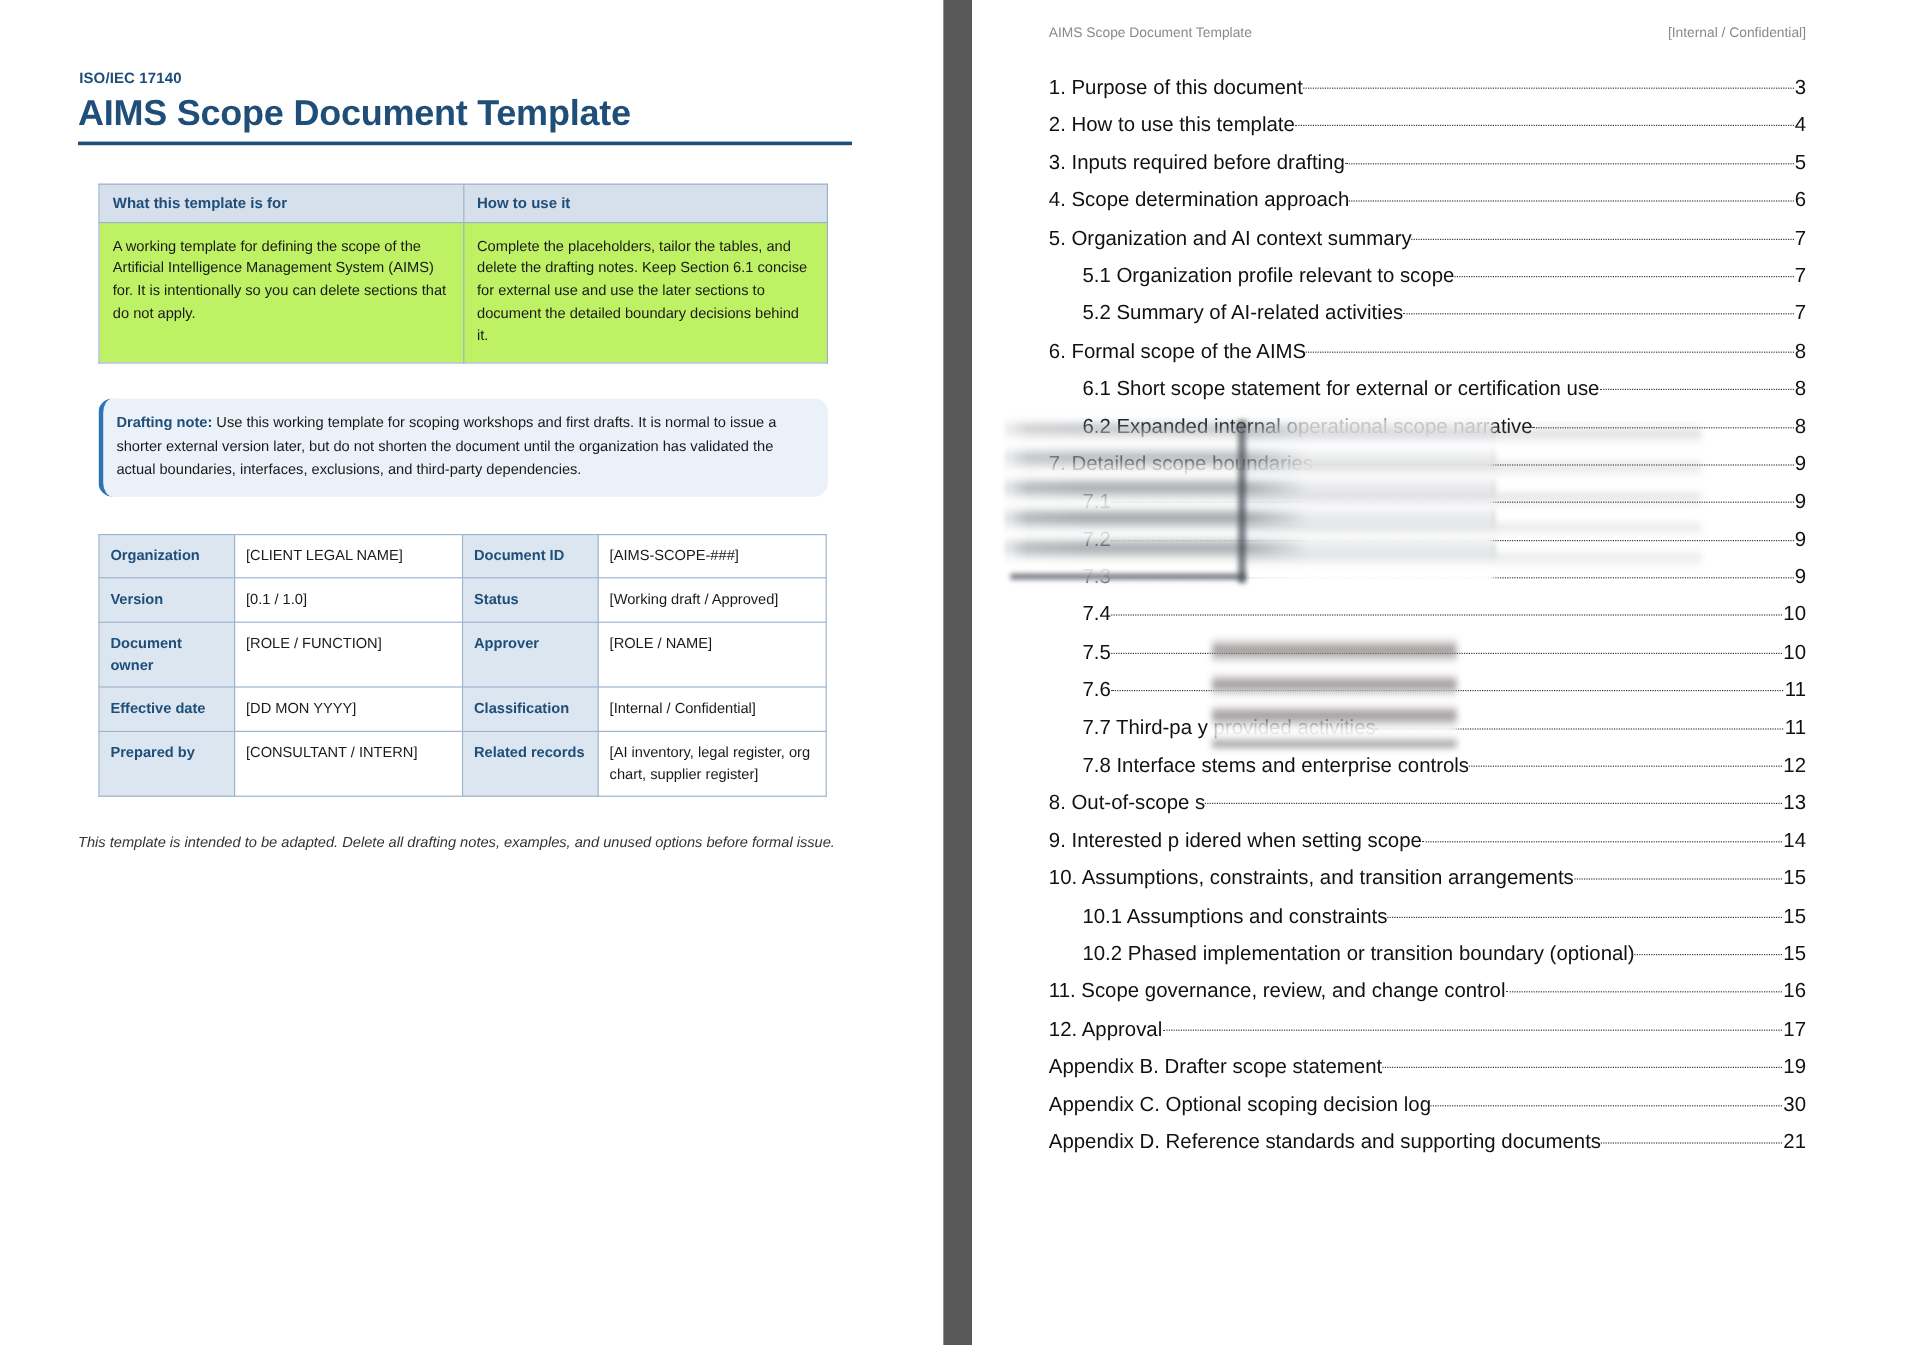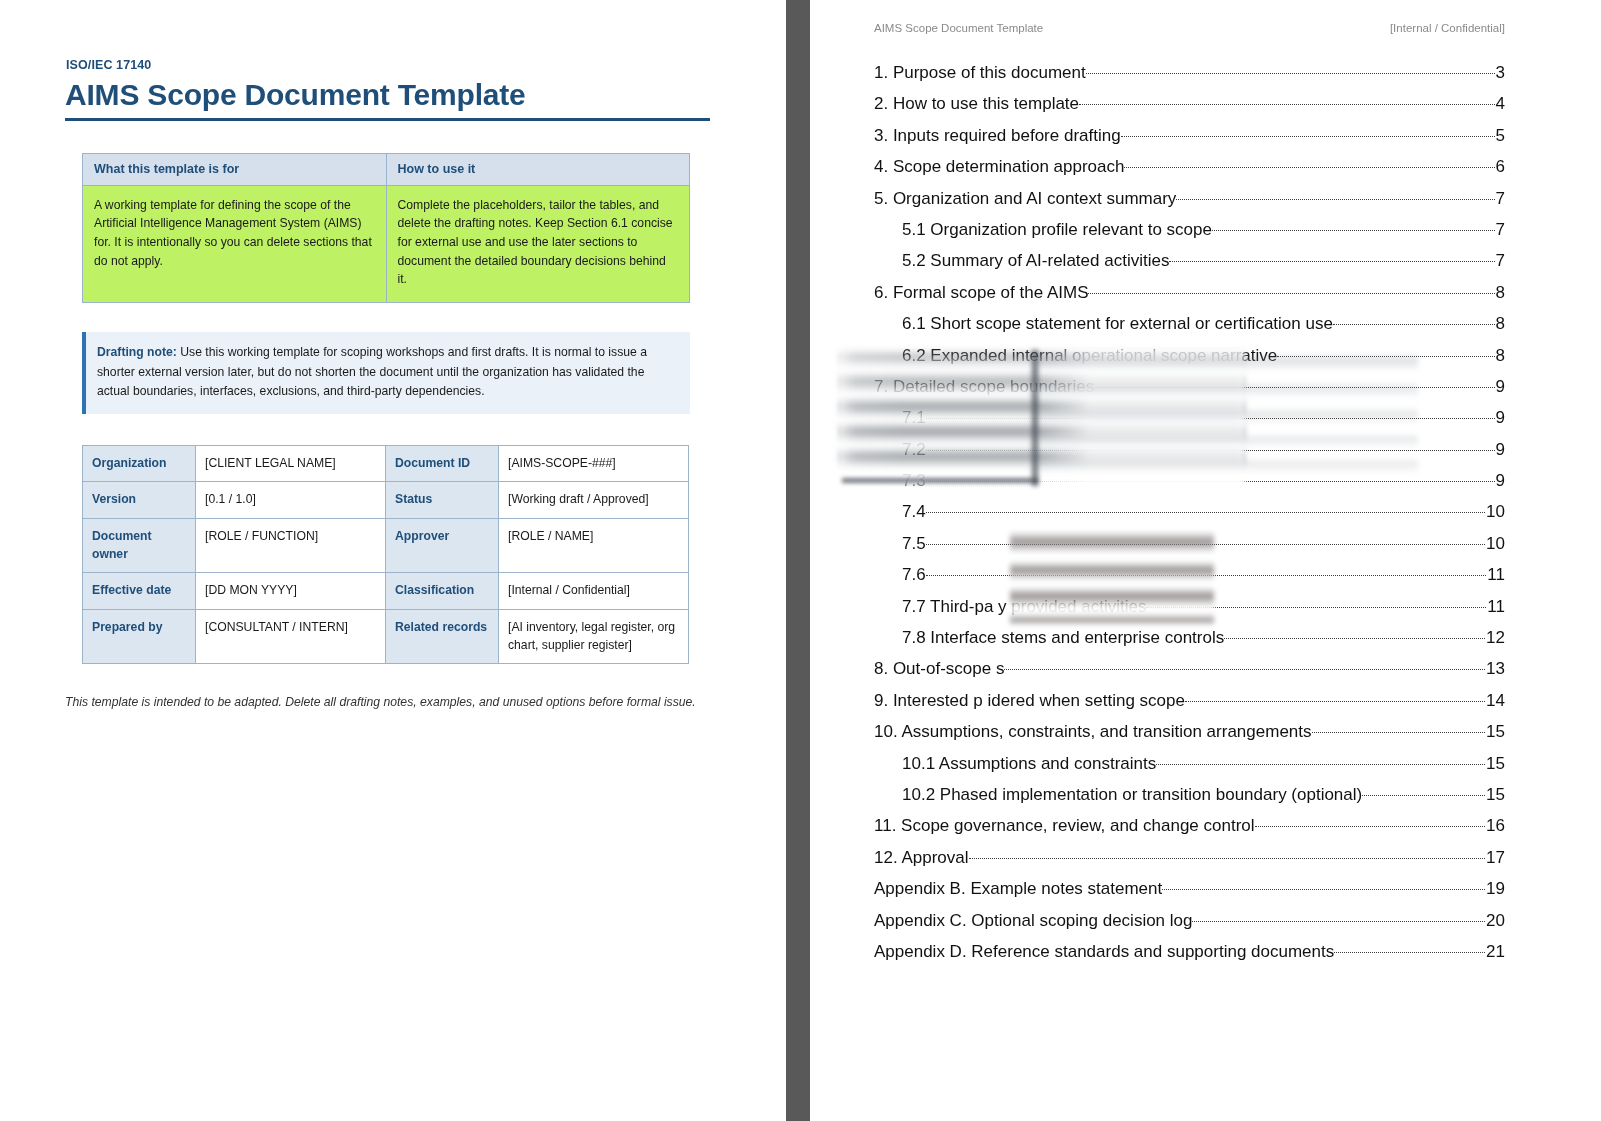--- a/index.html
+++ b/index.html
@@ -100,20 +100,21 @@
   .draft-note {
     width: 608px;
     margin: 29px 0 0 17px;
     background: #EAF1F8;
     border-left: 4px solid #2E74B5;
     box-sizing: border-box;
     padding: 11px 14px 12px 11px;
     font-size: 12.2px;
     line-height: 1.62;
     color: #1a1a1a;
+    border-radius: 12px;
   }
   .draft-note b { color: #1F4E79; }
 
   
   table.meta {
     width: 556px;
     margin: 31px 0 0 17px;
   }
   table.meta td {
     border: 1px solid #9CB3CC;
@@ -486,28 +487,28 @@
           <span class="toc-label">11. Scope governance, review, and change control</span>
           <span class="toc-dots"></span>
           <span class="toc-pg">16</span>
         </li>
         <li class="">
           <span class="toc-label">12. Approval</span>
           <span class="toc-dots"></span>
           <span class="toc-pg">17</span>
         </li>
         <li class="">
-          <span class="toc-label">Appendix B. Example notes statement</span>
+          <span class="toc-label">Appendix B. Drafter scope statement</span>
           <span class="toc-dots"></span>
           <span class="toc-pg">19</span>
         </li>
         <li class="">
           <span class="toc-label">Appendix C. Optional scoping decision log</span>
           <span class="toc-dots"></span>
-          <span class="toc-pg">20</span>
+          <span class="toc-pg">30</span>
         </li>
         <li class="">
           <span class="toc-label">Appendix D. Reference standards and supporting documents</span>
           <span class="toc-dots"></span>
           <span class="toc-pg">21</span>
         </li>
       </ul>
 
     <div class="blur-band smudge-a"></div>
     <div class="blur-band smudge-a2"></div>

